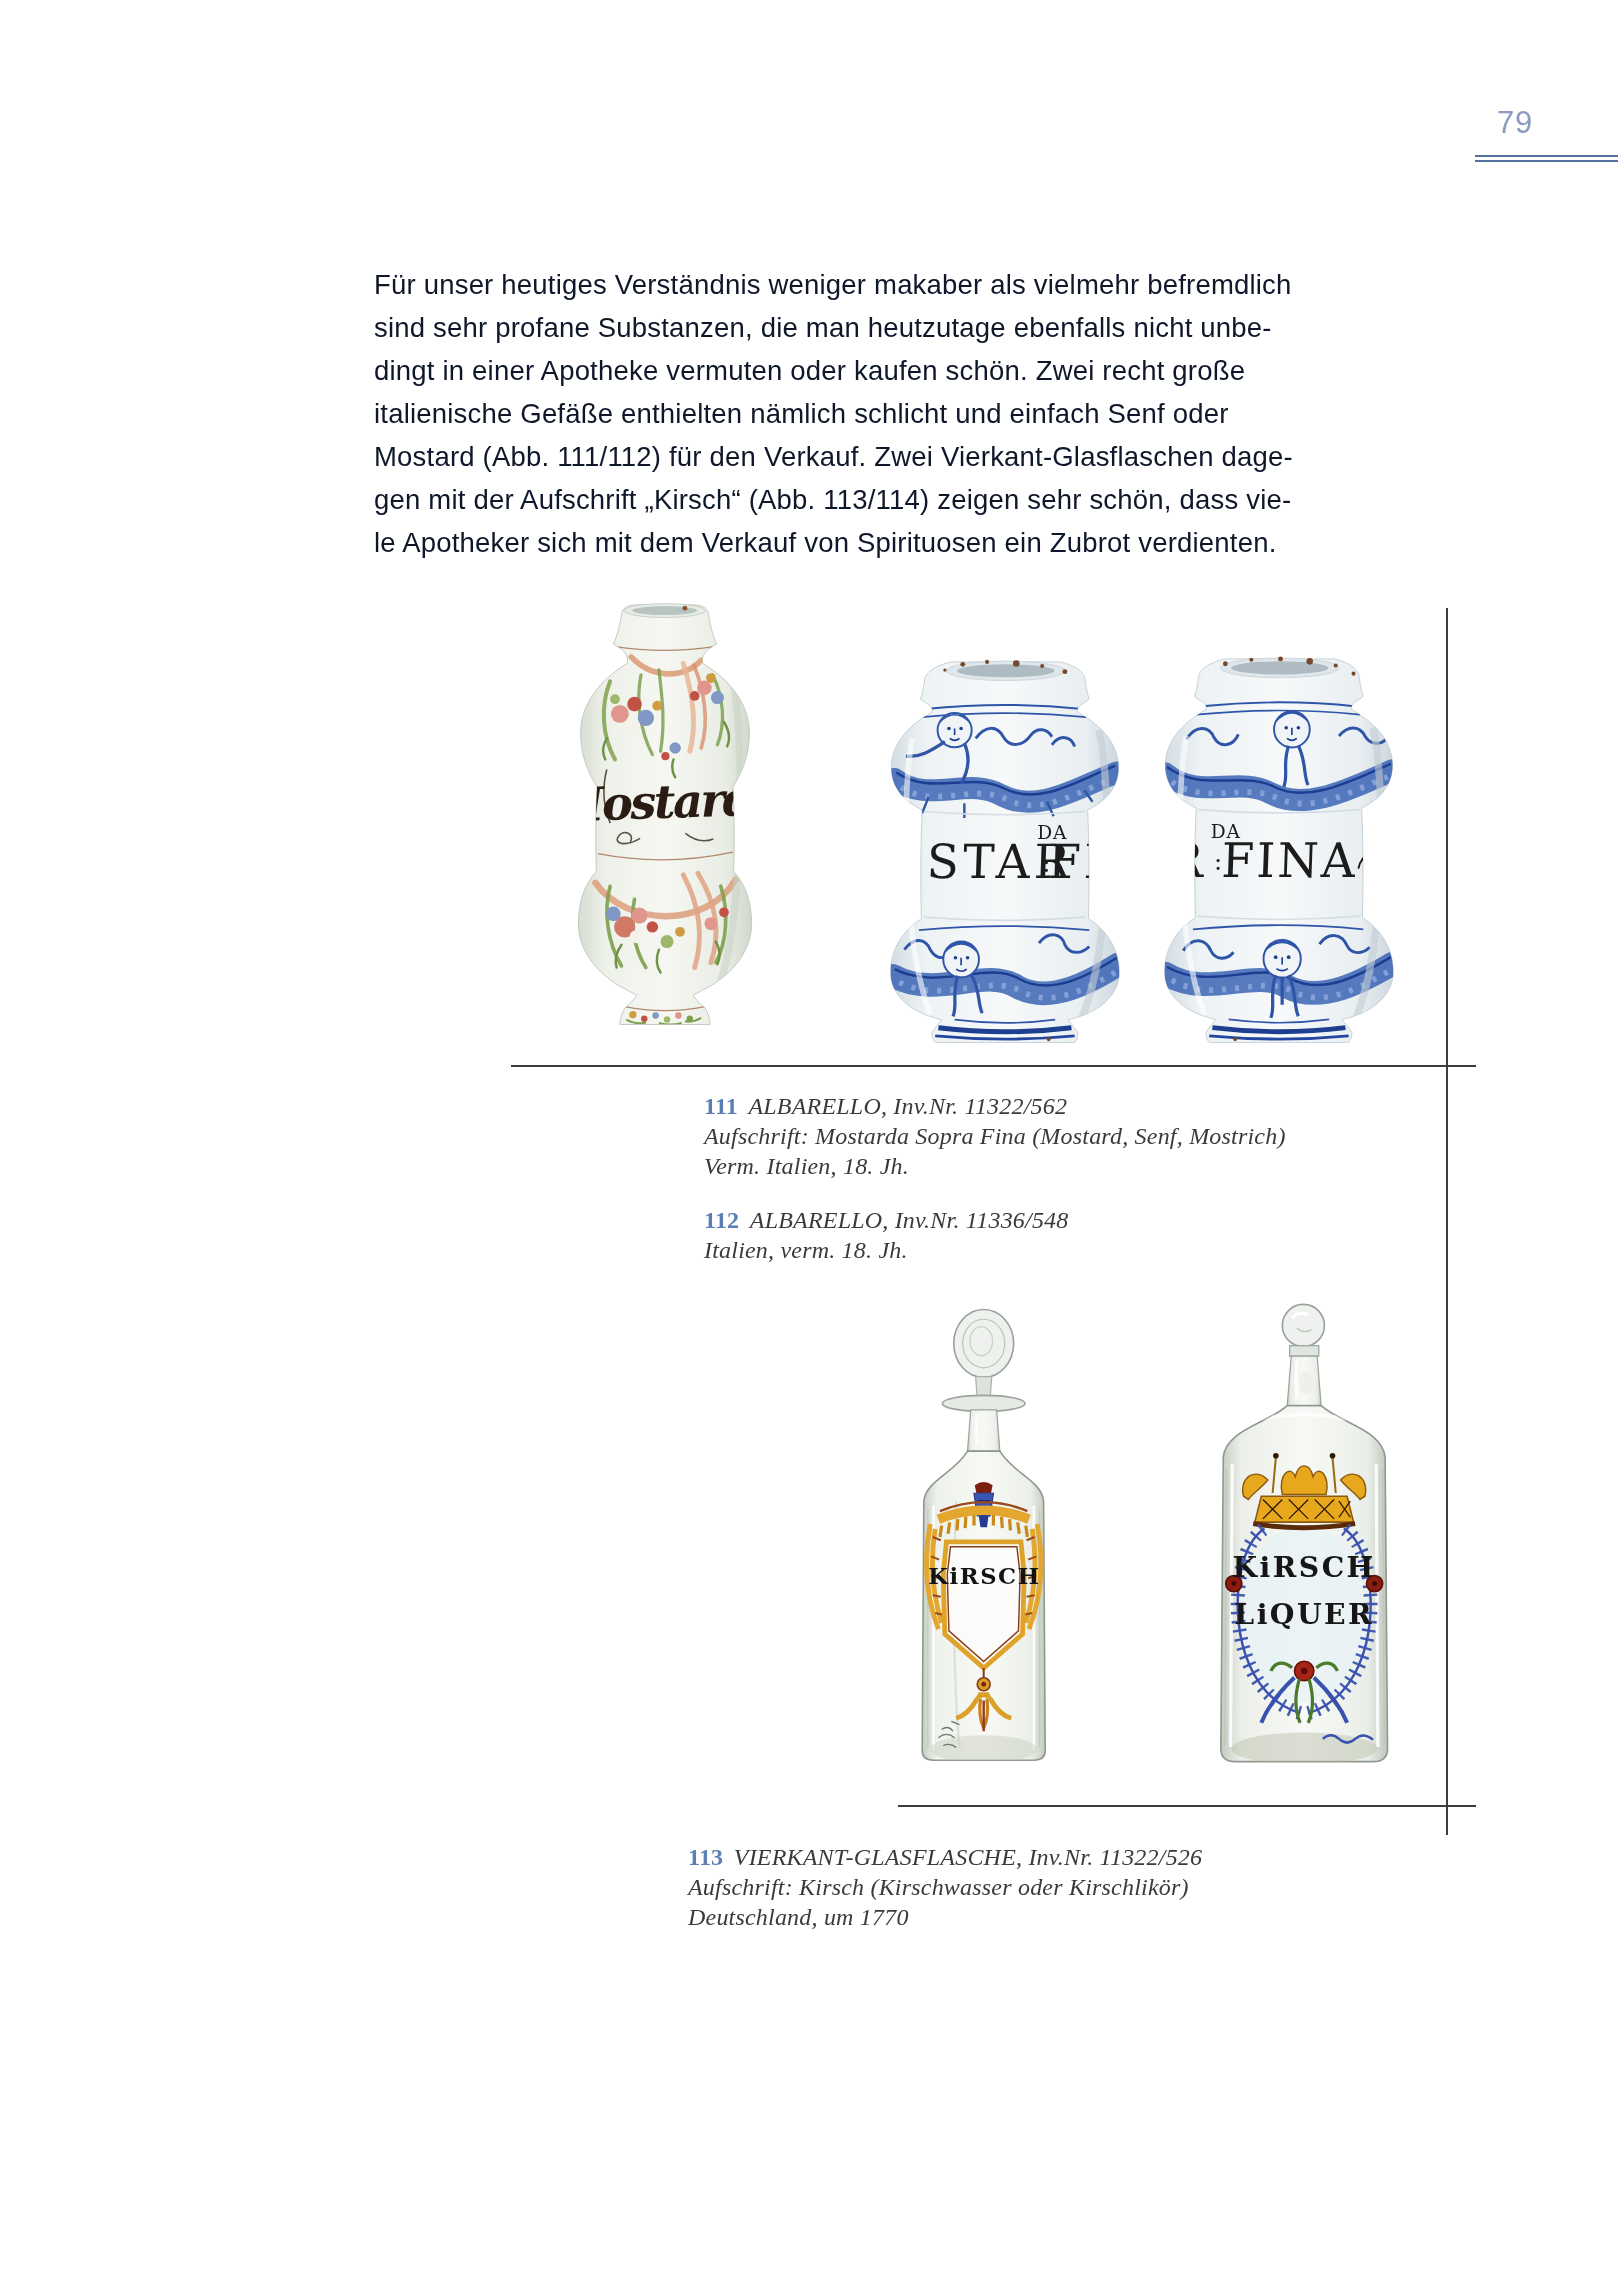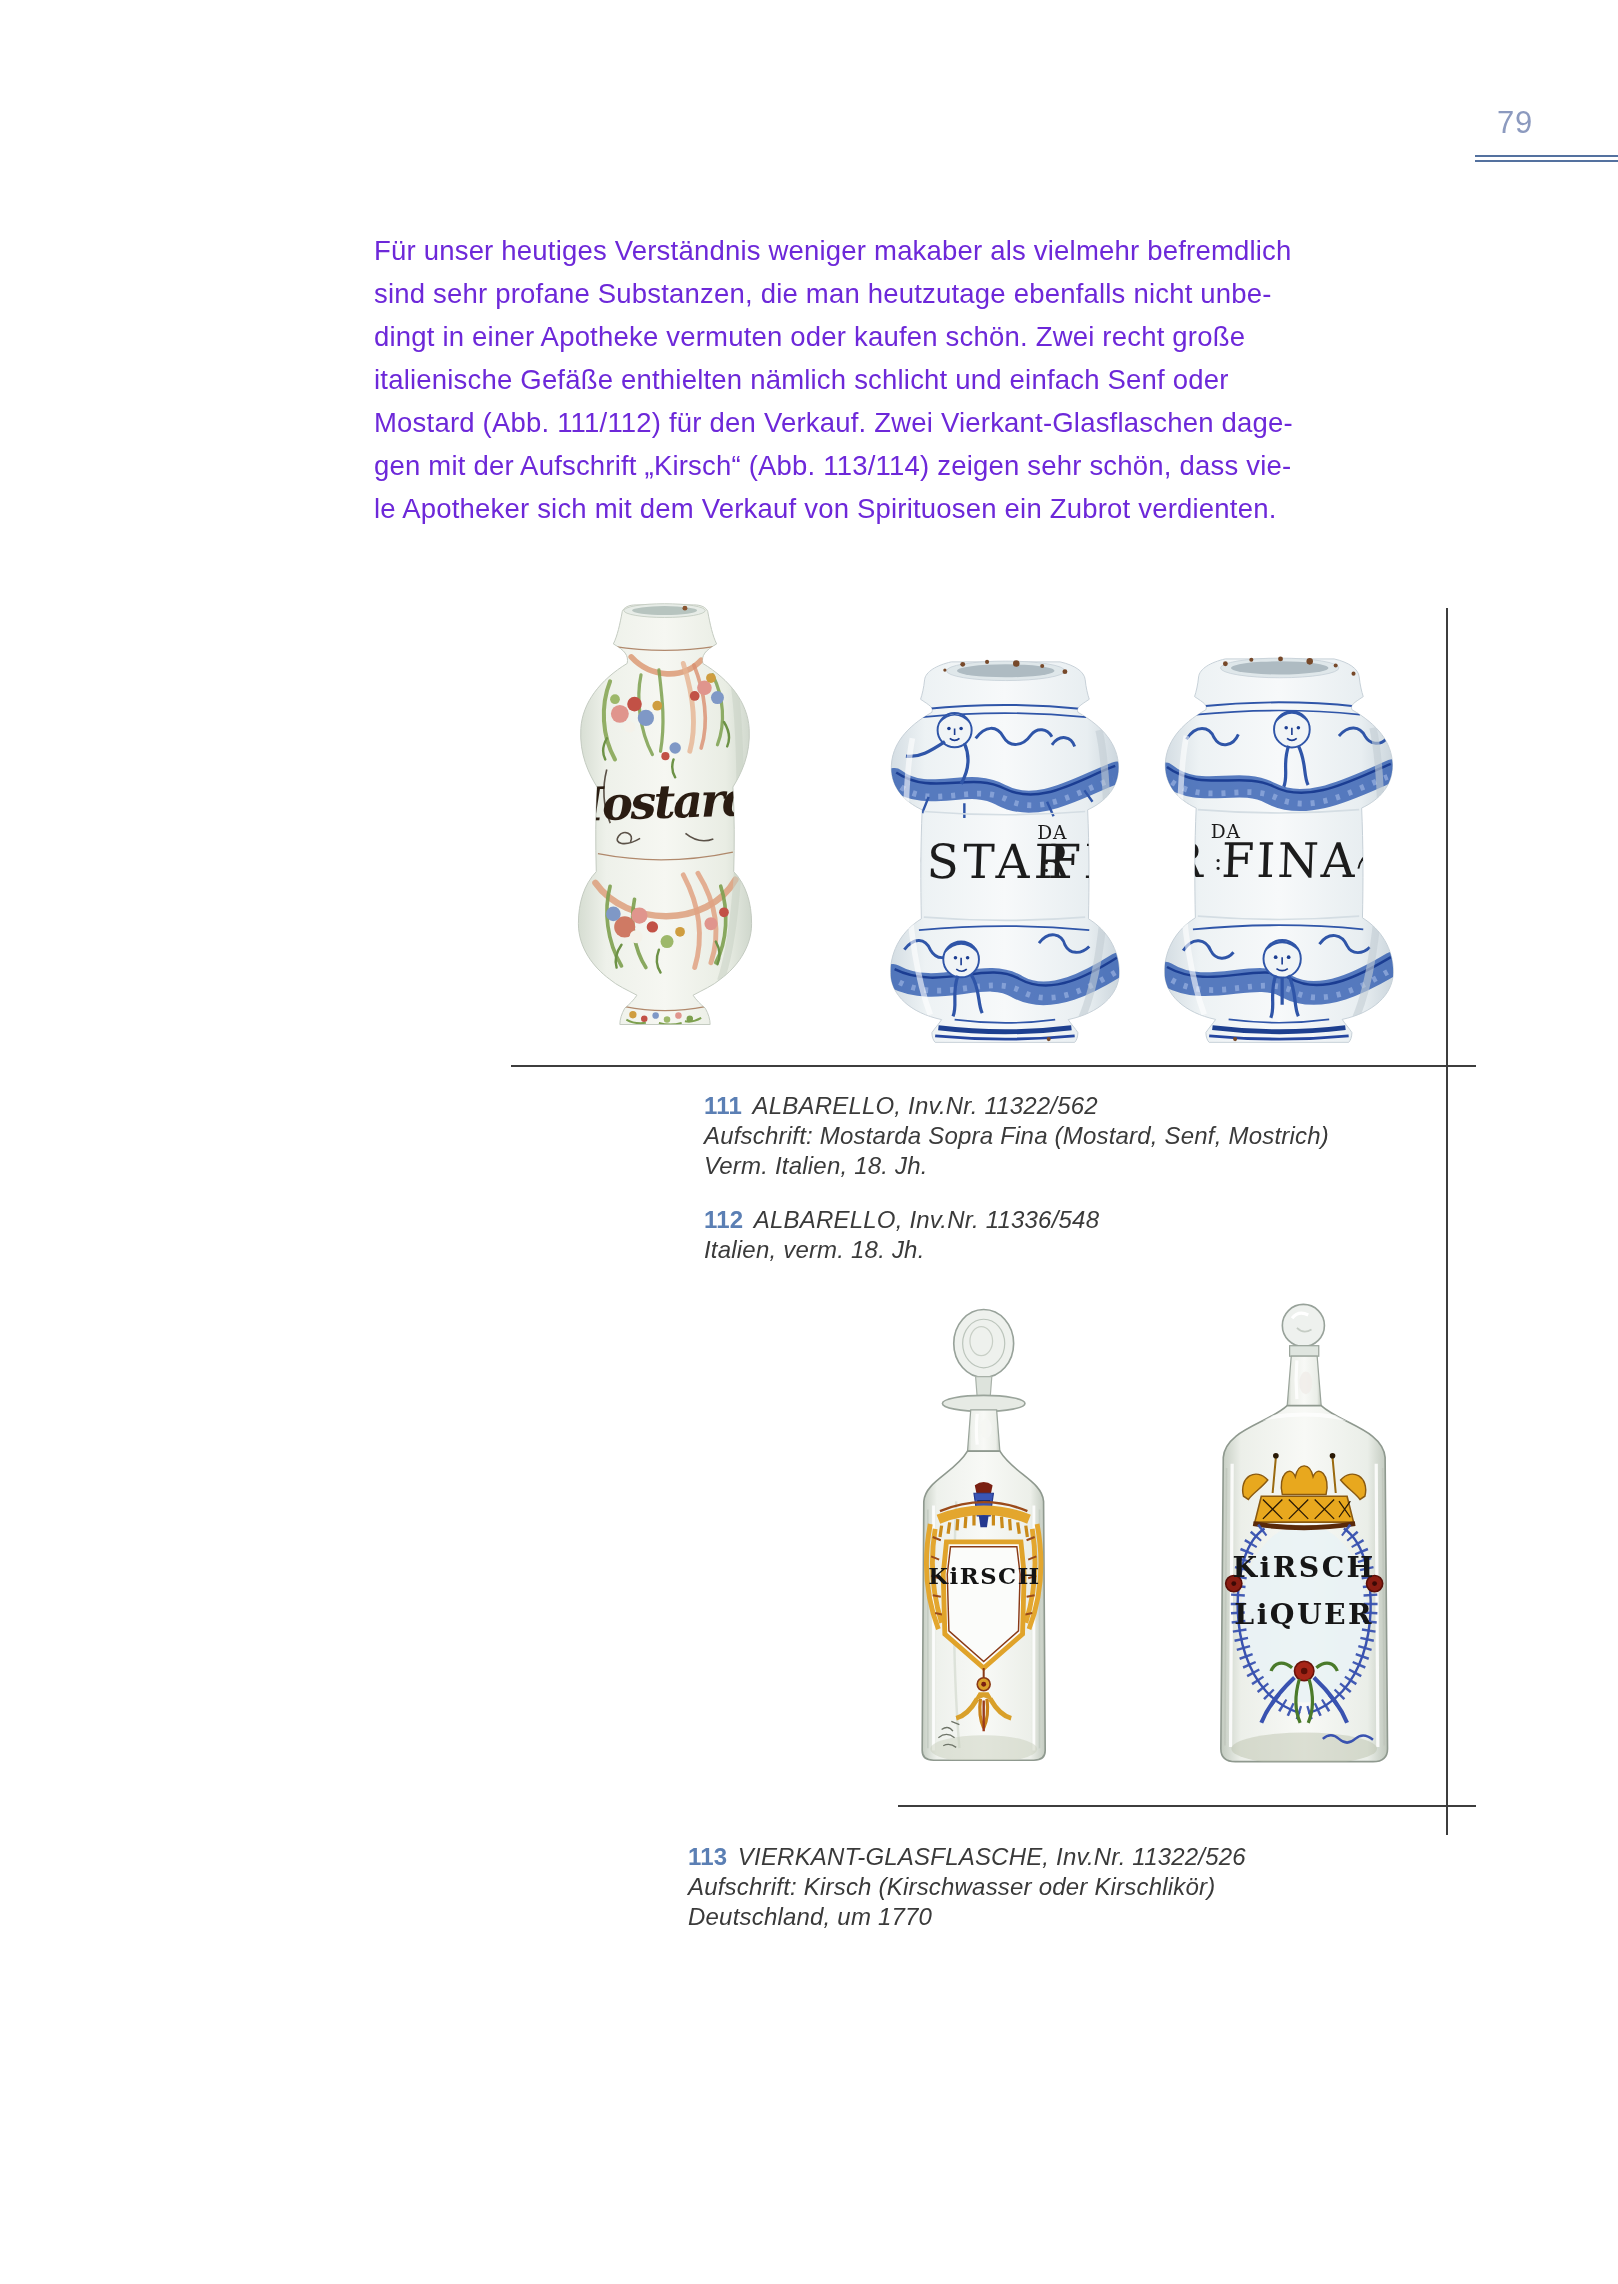--- a/index.html
+++ b/index.html
@@ -2,26 +2,26 @@
 <html style="font-size:13px"><head>
 <meta charset="utf-8">
 <style>
   html,body{margin:0;padding:0;background:#e8e8e8;}
   .page{position:relative;width:1618px;height:2284px;background:#ffffff;overflow:hidden;
         font-family:"Liberation Sans",sans-serif;}
   .abs{position:absolute;}
   .pageno{left:1497px;top:105px;font-size:31px;font-weight:300;letter-spacing:0.8px;color:#8c9abf;}
   .hdr-rule{left:1475px;top:155px;width:143px;height:3.2px;
             border-top:2px solid #54719f;border-bottom:2px solid #54719f;}
-  .paragraph{left:374px;top:229px;width:1076px;color:#6d28d9;font-weight:300;}
+  .paragraph{left:374px;top:263px;width:1076px;color:#0f172a;font-weight:300;}
   .pline{font-size:27.5px;line-height:43px;letter-spacing:0.2px;white-space:nowrap;}
   .vrule{left:1446px;top:608px;width:2.4px;height:1227px;background:#3d3d3d;}
   .hrule1{left:511px;top:1065px;width:965px;height:2.4px;background:#3d3d3d;}
   .hrule2{left:898px;top:1805px;width:578px;height:2.4px;background:#3d3d3d;}
-  .caption-group{width:728px;}
+  .caption-group{width:728px;font-family:Liberation Serif, serif;}
   .cg-top{left:704px;top:1091px;}
   .cg-bottom{left:688px;top:1842px;}
   .cap{margin-bottom:23.5px;}
   .cg-bottom .cap{margin-bottom:17px;}
   .cap-line{font-size:24px;line-height:30px;font-style:italic;color:#3a3a3a;
             letter-spacing:0.2px;white-space:nowrap;}
   .cap-num{font-style:normal;font-weight:bold;color:#5b7fb4;margin-right:10.5px;}
   svg{display:block;}
 </style>
 </head>

